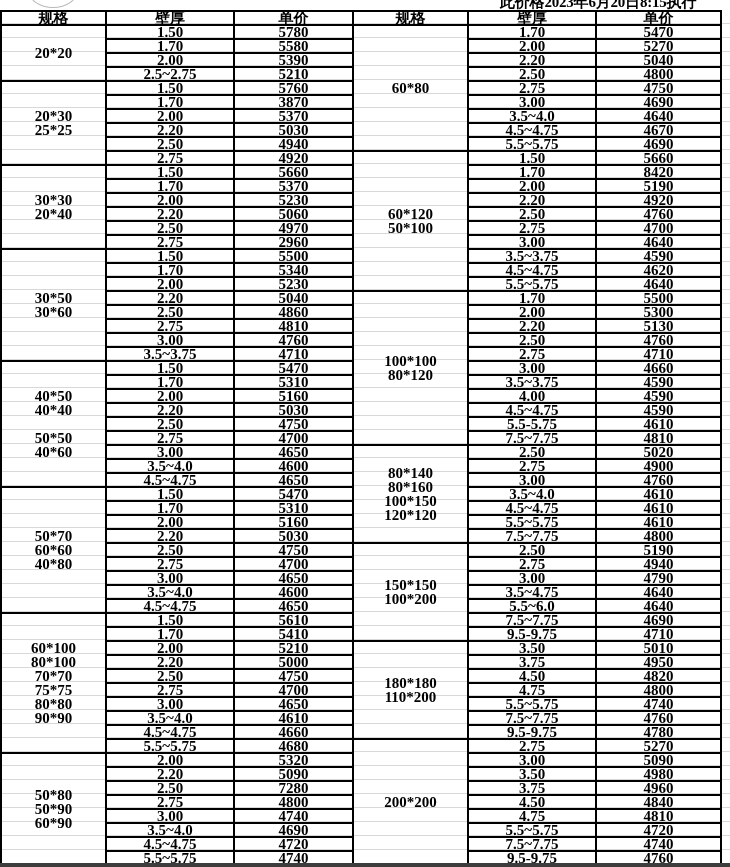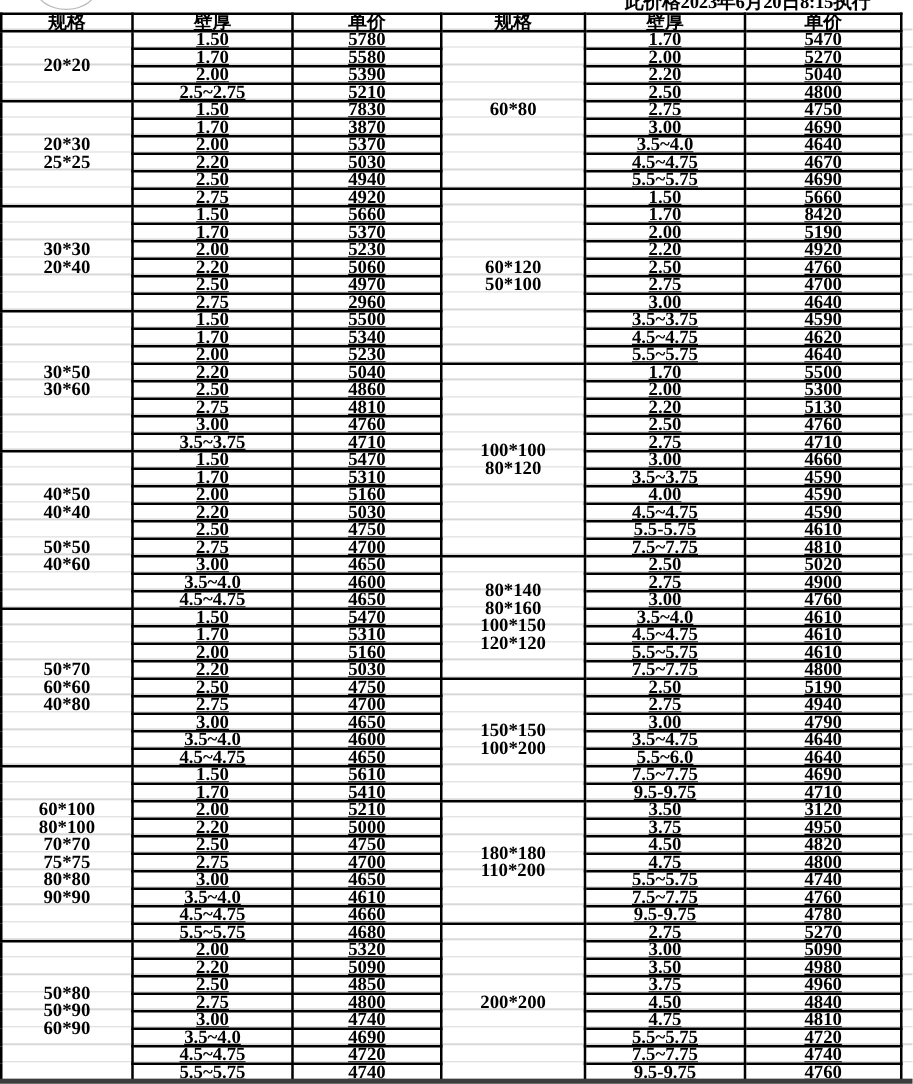--- a/index.html
+++ b/index.html
@@ -75,21 +75,21 @@
         <tr>
           <td class="val">2.5~2.75</td>
           <td class="val">5210</td>
           <td class="val">2.50</td>
           <td class="val">4800</td>
         </tr>
         <tr>
           <td class="spec" rowspan="6">20*30
 25*25</td>
           <td class="val">1.50</td>
-          <td class="val">7830</td>
+          <td class="val">5760</td>
           <td class="val">2.75</td>
           <td class="val">4750</td>
         </tr>
         <tr>
           <td class="val">1.70</td>
           <td class="val">3870</td>
           <td class="val">3.00</td>
           <td class="val">4690</td>
         </tr>
         <tr>
@@ -347,21 +347,21 @@
           <td class="val">5410</td>
           <td class="val">9.5-9.75</td>
           <td class="val">4710</td>
         </tr>
         <tr>
           <td class="val">2.00</td>
           <td class="val">5210</td>
           <td class="spec" rowspan="7">180*180
 110*200</td>
           <td class="val">3.50</td>
-          <td class="val">3120</td>
+          <td class="val">5010</td>
         </tr>
         <tr>
           <td class="val">2.20</td>
           <td class="val">5000</td>
           <td class="val">3.75</td>
           <td class="val">4950</td>
         </tr>
         <tr>
           <td class="val">2.50</td>
           <td class="val">4750</td>
@@ -409,21 +409,21 @@
           <td class="val">5090</td>
         </tr>
         <tr>
           <td class="val">2.20</td>
           <td class="val">5090</td>
           <td class="val">3.50</td>
           <td class="val">4980</td>
         </tr>
         <tr>
           <td class="val">2.50</td>
-          <td class="val">4850</td>
+          <td class="val">7280</td>
           <td class="val">3.75</td>
           <td class="val">4960</td>
         </tr>
         <tr>
           <td class="val">2.75</td>
           <td class="val">4800</td>
           <td class="val">4.50</td>
           <td class="val">4840</td>
         </tr>
         <tr>

